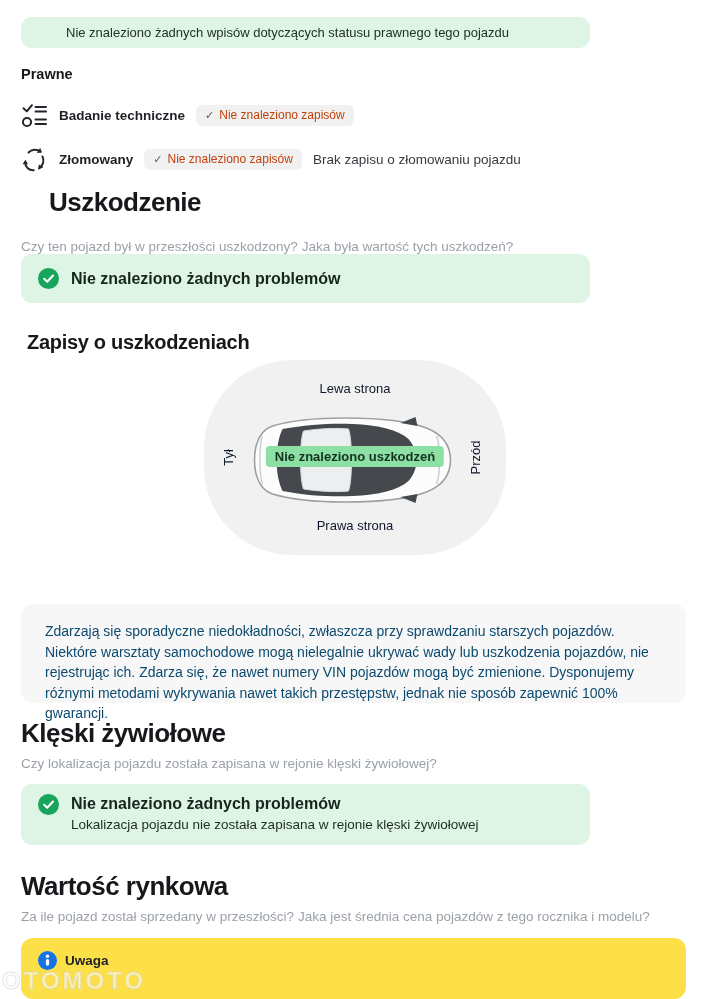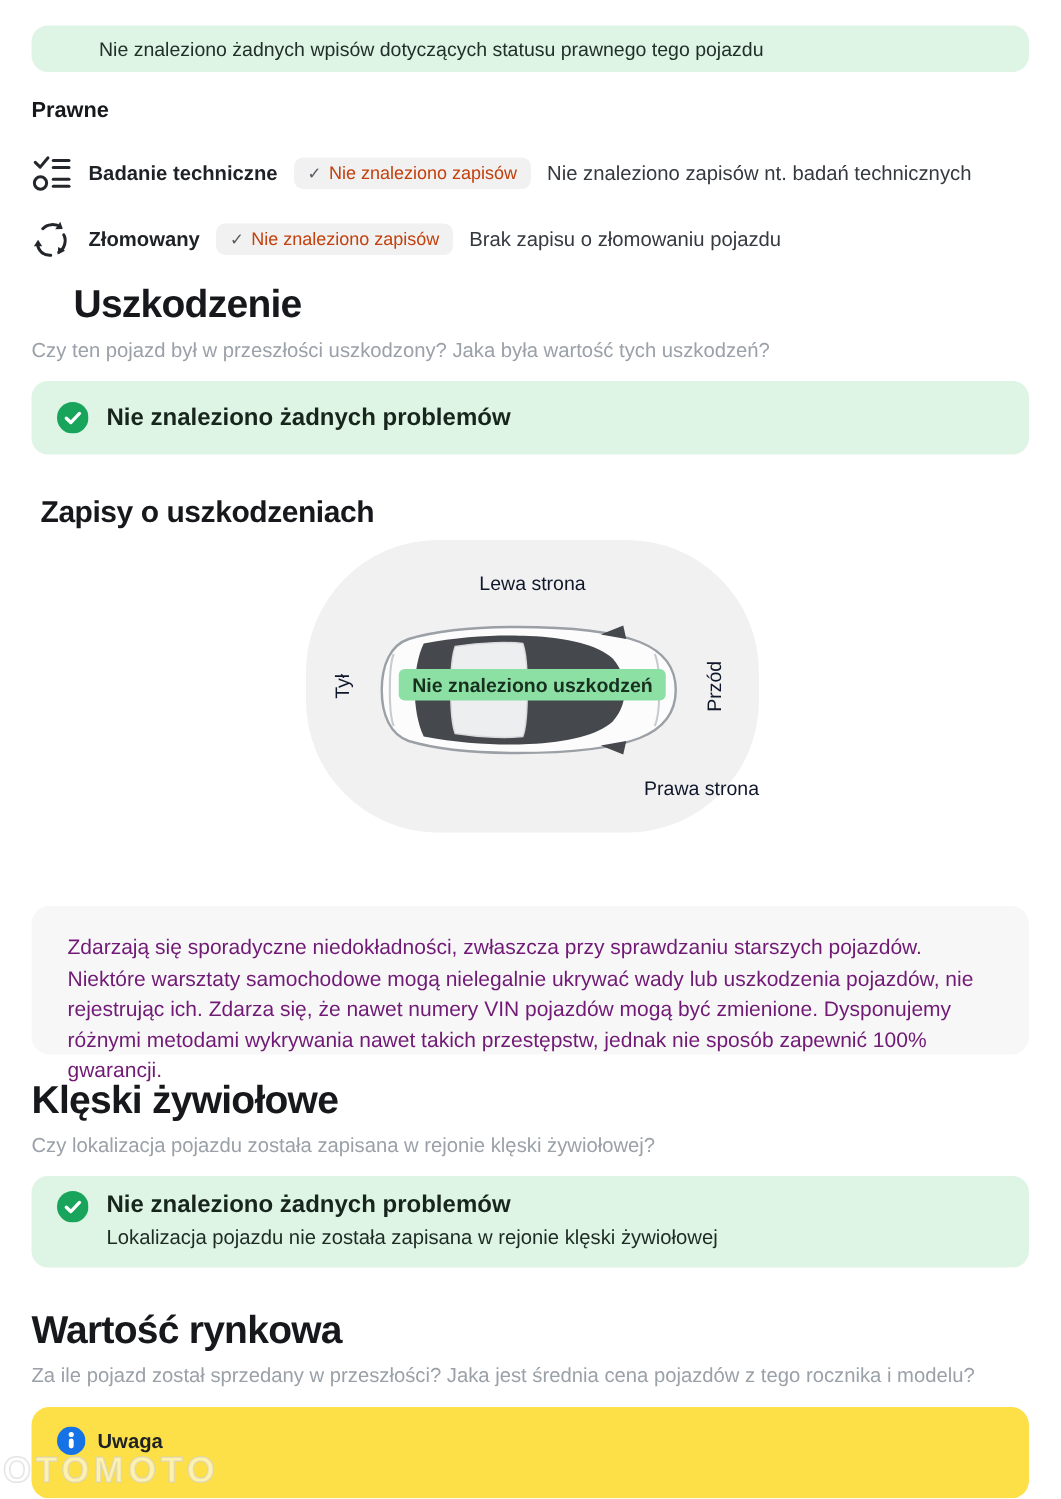--- a/index.html
+++ b/index.html
@@ -7,21 +7,21 @@
     position:relative;width:707px;height:999px;background:#ffffff;overflow:hidden;
     font-family:"Liberation Sans",sans-serif;color:#1a1d21;
   }
   
   .abs{position:absolute;}
   .h1{font-size:26px;font-weight:bold;letter-spacing:-0.5px;color:#16181b;}
   .h2{font-size:20px;font-weight:bold;letter-spacing:-0.3px;color:#16181b;}
   .subtitle{font-size:13.5px;color:#9ba1a8;}
   
   .banner{
-    left:21px;width:665px;background:#def4e4;border-radius:11px;
+    left:21px;width:569px;background:#def4e4;border-radius:11px;
     display:flex;align-items:center;box-sizing:border-box;
   }
   .banner-plain{padding-left:45px;font-size:13px;color:#22302a;}
   .check-circle{width:21px;height:21px;flex:0 0 auto;}
   .banner-bold{font-size:16px;font-weight:bold;color:#17251d;}
   .banner-sub{font-size:13.5px;font-weight:normal;color:#1d2b24;margin-top:4px;}
   
   .section-label{font-size:14.5px;font-weight:bold;color:#16181b;}
   .legal-row{left:21px;height:30px;display:flex;align-items:center;}
   .legal-icon{width:27px;height:27px;margin-right:11px;flex:0 0 auto;}
@@ -32,37 +32,37 @@
   }
   .pill .tick{font-size:11px;color:#55595e;margin-right:5px;}
   .pill .pill-text{font-size:12px;color:#c2410c;}
   .legal-desc{margin-left:11px;font-size:13.5px;color:#353a40;white-space:nowrap;}
   
   .blob{
     left:204px;top:360px;width:302px;height:195px;background:#f1f1f2;border-radius:88px;
   }
   .blob-label{position:absolute;font-size:13px;color:#0f172a;white-space:nowrap;}
   .blob-label.top{top:21px;left:0;width:100%;text-align:center;}
-  .blob-label.bottom{top:158px;left:0;width:100%;text-align:right;}
+  .blob-label.bottom{top:158px;left:0;width:100%;text-align:center;}
   .blob-label.side{width:20px;top:0;height:100%;display:flex;align-items:center;justify-content:center;}
   .blob-label.side span{transform:rotate(-90deg);display:block;}
   .blob-label.left-side{left:14px;}
   .blob-label.right-side{left:262px;}
   .car-wrap{position:absolute;left:44px;top:53px;width:209px;height:94px;}
   .diagram-badge{
     position:absolute;left:50%;top:86px;transform:translateX(-50%);
     background:#8ce0a4;border-radius:4px;height:21px;display:flex;align-items:center;
     padding:0 9px;font-size:13px;font-weight:bold;color:#17301f;white-space:nowrap;
   }
   
   .gray-box{
     left:21px;width:665px;background:#f7f7f8;border-radius:12px;box-sizing:border-box;
   }
   .disclaimer-text{
-    padding:17px 22px 0 24px;font-size:14px;line-height:20.6px;color:#701a75;
+    padding:17px 22px 0 24px;font-size:14px;line-height:20.6px;color:#0c4a6e;
   }
   .notice-box{background:#fde047;}
   .info-circle{position:absolute;left:17px;top:13px;width:19px;height:19px;}
   .notice-title{position:absolute;left:44px;top:15px;font-size:13.5px;font-weight:bold;color:#1e2125;}
   
   .watermark{
     left:2px;top:967px;font-size:24px;font-weight:bold;letter-spacing:3px;
     color:rgba(255,255,255,0.55);-webkit-text-stroke:1px rgba(205,205,210,0.55);
     font-family:"Liberation Sans",sans-serif;
     text-align:right;
@@ -86,42 +86,41 @@
       <line x1="14.5" y1="9.6" x2="25" y2="9.6" stroke="#23262a" stroke-width="2" stroke-linecap="round"></line>
       <circle cx="6" cy="20" r="4.1" fill="none" stroke="#23262a" stroke-width="2"></circle>
       <line x1="14.5" y1="17.5" x2="25" y2="17.5" stroke="#23262a" stroke-width="2" stroke-linecap="round"></line>
       <line x1="14.5" y1="22.1" x2="25" y2="22.1" stroke="#23262a" stroke-width="2" stroke-linecap="round"></line>
     </svg>
     <span class="legal-name">Badanie techniczne</span>
     <span class="pill">
       <span class="tick">✓</span>
       <span class="pill-text">Nie znaleziono zapisów</span>
     </span>
-    <span class="legal-desc">Nie znaleziono zapisów nt. badań technicznych</span>
   </div>
 
   <div class="abs legal-row" style="top:144px;">
     <svg class="legal-icon" viewBox="0 0 27 27">
       <path d="M7.5 6.5 C10.5 3.2 16 2.8 19.5 5.6" fill="none" stroke="#23262a" stroke-width="2" stroke-linecap="round"></path>
       <polygon points="19.2,1.8 20.8,6.6 15.8,6.9" fill="#23262a"></polygon>
       <path d="M21.5 10.5 C23.6 14.4 22 20 18.2 22.2" fill="none" stroke="#23262a" stroke-width="2" stroke-linecap="round"></path>
       <polygon points="22.4,21.2 17.4,23.6 17.8,18.6" fill="#23262a"></polygon>
       <path d="M12.8 24.2 C8.2 24.6 4.2 21 4.1 16.4" fill="none" stroke="#23262a" stroke-width="2" stroke-linecap="round"></path>
       <polygon points="1.6,18.2 4.4,13.8 7.1,18.2" fill="#23262a"></polygon>
     </svg>
     <span class="legal-name">Złomowany</span>
     <span class="pill">
       <span class="tick">✓</span>
       <span class="pill-text">Nie znaleziono zapisów</span>
     </span>
     <span class="legal-desc">Brak zapisu o złomowaniu pojazdu</span>
   </div>
 
   <div class="abs h1" style="left:21px;top:187px;margin-left:28px;">Uszkodzenie</div>
-  <div class="abs subtitle" style="left:21px;top:226px;">Czy ten pojazd był w przeszłości uszkodzony? Jaka była wartość tych uszkodzeń?</div>
+  <div class="abs subtitle" style="left:21px;top:239px;">Czy ten pojazd był w przeszłości uszkodzony? Jaka była wartość tych uszkodzeń?</div>
 
   <div class="abs banner" style="top:254px;height:49px;padding-left:17px;">
     <svg class="check-circle" viewBox="0 0 21 21">
       <circle cx="10.5" cy="10.5" r="10.5" fill="#18a45b"></circle>
       <path d="M6.2 10.8 L9.2 13.7 L15 7.6" fill="none" stroke="#ffffff" stroke-width="2.2" stroke-linecap="round" stroke-linejoin="round"></path>
     </svg>
     <span class="banner-bold" style="margin-left:12px;">Nie znaleziono żadnych problemów</span>
   </div>
 
   <div class="abs h2" style="left:27px;top:331px;">Zapisy o uszkodzeniach</div>

